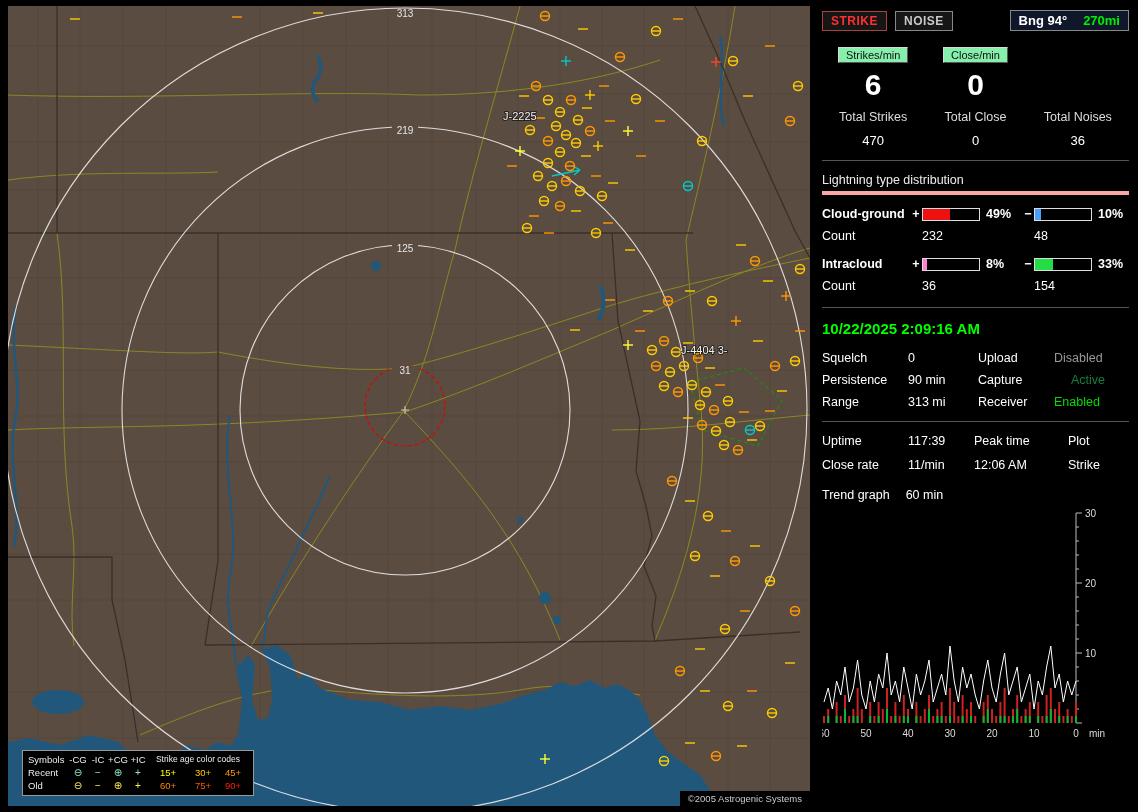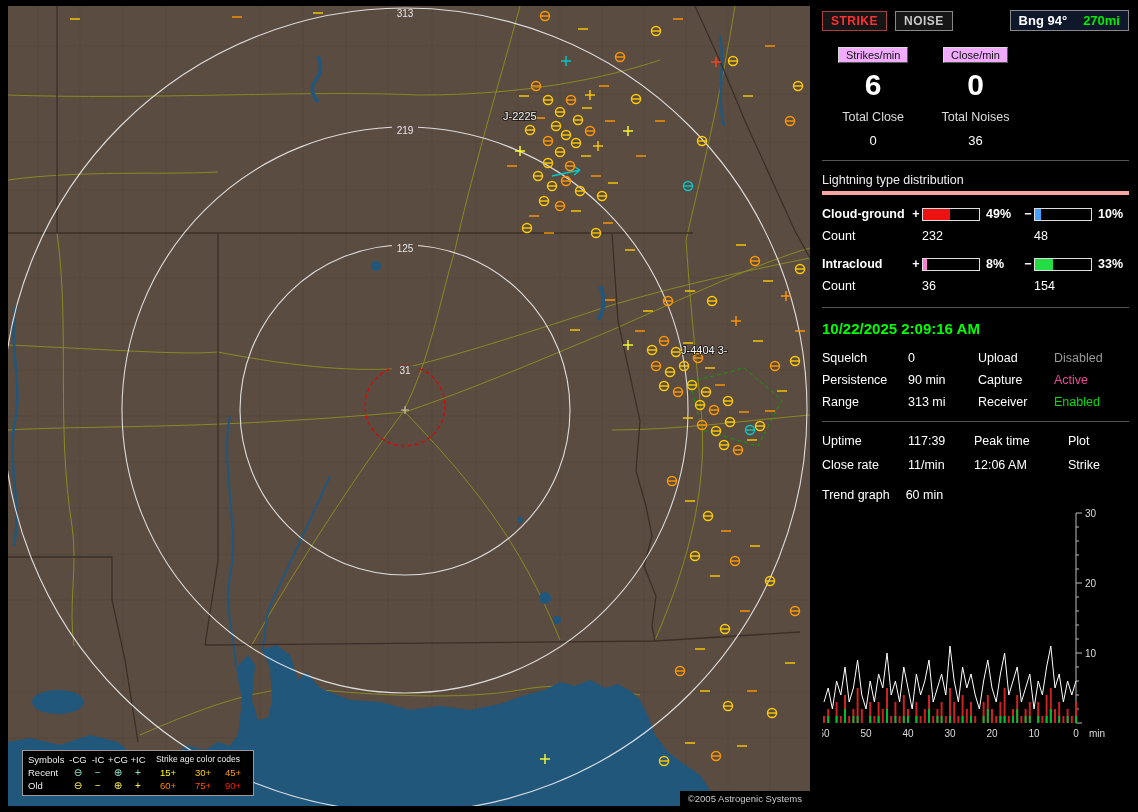--- a/index.html
+++ b/index.html
@@ -29,21 +29,21 @@
   .topbar{display:flex;align-items:center;gap:8px;margin-bottom:16px;}
   .btn{font-size:12px;font-weight:bold;letter-spacing:.5px;padding:2px 8px;background:#161616;
        border:1px solid #888;cursor:pointer;font-family:inherit;}
   .btn.strike{color:#ff3030;border-color:#aa4040;}
   .btn.noise{color:#c8c8c8;}
   .bng{margin-left:auto;display:flex;gap:16px;border:1px solid #888;background:#0f172a;
        padding:2px 8px;font-weight:bold;font-size:13px;}
   .bng-range{color:#00ee00;}
 
   .counters{display:grid;grid-template-columns:1fr 1fr 1fr;text-align:center;margin-bottom:4px;}
-  .chip{display:inline-block;background:#f0abfc;color:#111;font-size:11px;padding:1px 7px;
+  .chip{display:inline-block;background:#86efac;color:#111;font-size:11px;padding:1px 7px;
         border:1px solid #d8d8d8;border-right-color:#555;border-bottom-color:#555;}
   .big{font-size:30px;font-weight:bold;margin-top:5px;}
 
   .totals{display:grid;grid-template-columns:1fr 1fr 1fr;text-align:center;margin:8px 0 4px 0;}
   .tlabel{color:#ddd;margin-bottom:9px;font-size:12.5px;}
   .tvalue{font-size:13px;}
 
   .divider{border-top:1px solid #555;margin:12px 0;}
 
   .section-title{font-size:12.5px;color:#eee;padding-bottom:4px;border-bottom:4px solid #fca5a5;
@@ -681,20 +681,24 @@
       <div class="big" style="color: rgb(255, 255, 255);">6</div>
     </div>
     <div>
       <span class="chip">Close/min</span>
       <div class="big" style="color: rgb(255, 255, 255);">0</div>
     </div>
   </div>
 
   <div class="totals">
     <div>
+        <div class="tlabel">Total Strikes</div>
+         <div class="tvalue">470</div>
+      </div>
+    <div>
         <div class="tlabel">Total Close</div>
          <div class="tvalue">0</div>
       </div>
     <div>
         <div class="tlabel">Total Noises</div>
          <div class="tvalue">36</div>
       </div>
   </div>
 
   <div class="divider"></div>
@@ -743,21 +747,21 @@
 
   <div class="settings">
     <span>Squelch</span>
     <span>0</span>
     <span>Upload</span>
     <span class="sval2" style="color: rgb(154, 154, 154);">Disabled</span>
 
     <span>Persistence</span>
     <span>90 min</span>
     <span>Capture</span>
-    <span class="sval2" style="color: #ec4899;">Active</span>
+    <span class="sval2" style="color: #15803d; margin-left: 17px;">Active</span>
 
     <span>Range</span>
     <span>313 mi</span>
     <span>Receiver</span>
     <span class="sval2" style="color: rgb(0, 221, 0);">Enabled</span>
   </div>
 
   <div class="divider"></div>
 
   <div class="stats">

